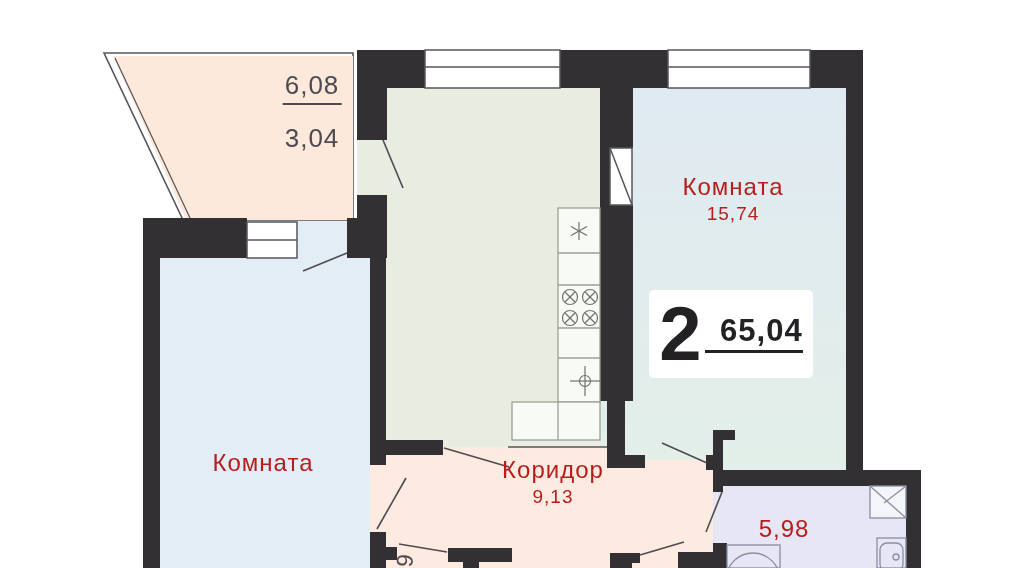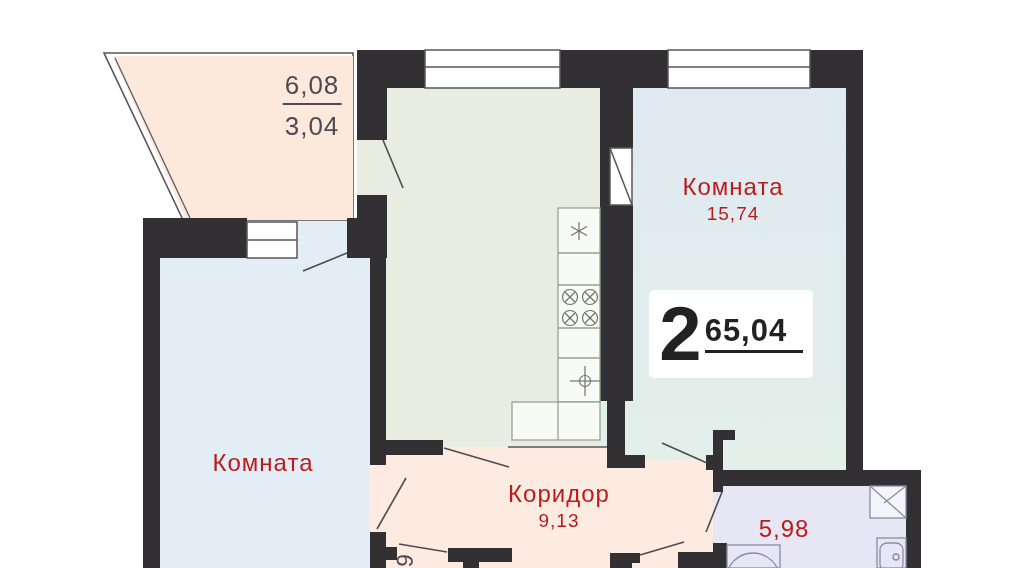--- a/index.html
+++ b/index.html
@@ -10,28 +10,28 @@
   #plan svg{position:absolute;left:0;top:0;}
   .lbl{
     position:absolute;color:#b91c1c;text-align:center;
     font-size:24px;letter-spacing:1px;line-height:1.25;
     transform:translateX(-50%);white-space:nowrap;
   }
   .lbl .num{display:block;font-size:19px;letter-spacing:1px;}
   .balcony-lbl{position:absolute;left:312px;top:70px;transform:translateX(-50%);
     color:#4d4b51;text-align:center;font-size:26px;letter-spacing:1px;}
   .balcony-lbl .top{display:block;padding:0 2px 2px 2px;border-bottom:2px solid #4d4b51;}
-  .balcony-lbl .bot{display:block;padding-top:6px;}
+  .balcony-lbl .bot{display:block;padding-top:18px;}
   .badge{
     position:absolute;left:649px;top:290px;width:164px;height:88px;
     background:#ffffff;border-radius:5px;display:flex;align-items:center;
     justify-content:center;gap:5px;color:#232124;
   }
   .badge .big{font-size:76px;font-weight:800;line-height:0.85;letter-spacing:-2px;}
-  .badge .frac{display:flex;flex-direction:column;align-items:flex-start;}
+  .badge .frac{display:flex;flex-direction:column;align-items:flex-end;}
   .badge .frac span{font-size:31px;font-weight:700;letter-spacing:1px;line-height:1.1;}
   .badge .frac .bar{width:98px;height:3px;background:#232124;margin:1px 0;}
   .rot6{
     position:absolute;left:398px;top:547px;color:#4d4b51;font-size:23px;
     transform:rotate(97deg);transform-origin:50% 50%;
   }
 </style>
 </head>
 <body>
 
@@ -187,21 +187,21 @@
 
   <div class="lbl" style="left:733px;top:172px;">
     <span>Комната</span>
     <span class="num">15,74</span>
   </div>
 
   <div class="lbl" style="left:263px;top:448px;">
     <span>Комната</span>
   </div>
 
-  <div class="lbl" style="left:553px;top:479px;margin-left:6px;">
+  <div class="lbl" style="left:553px;top:455px;">
     <span>Коридор</span>
     <span class="num">9,13</span>
   </div>
 
   <div class="lbl" style="left:784px;top:514px;">
     <span>5,98</span>
   </div>
 
   <div class="rot6">6</div>
 

